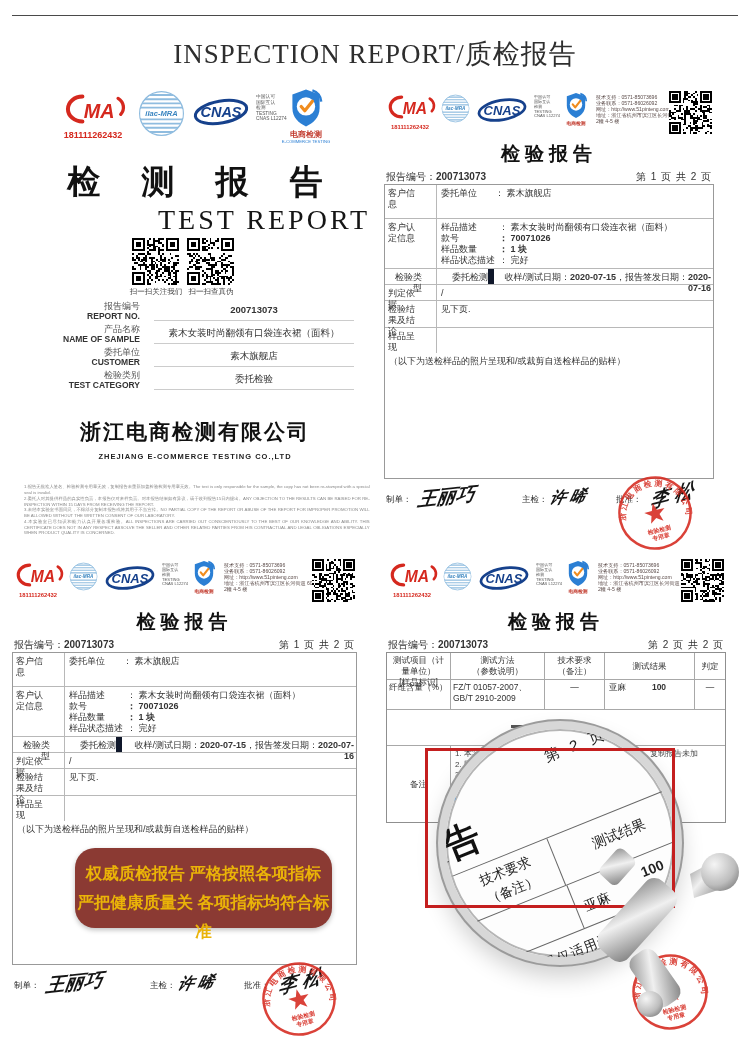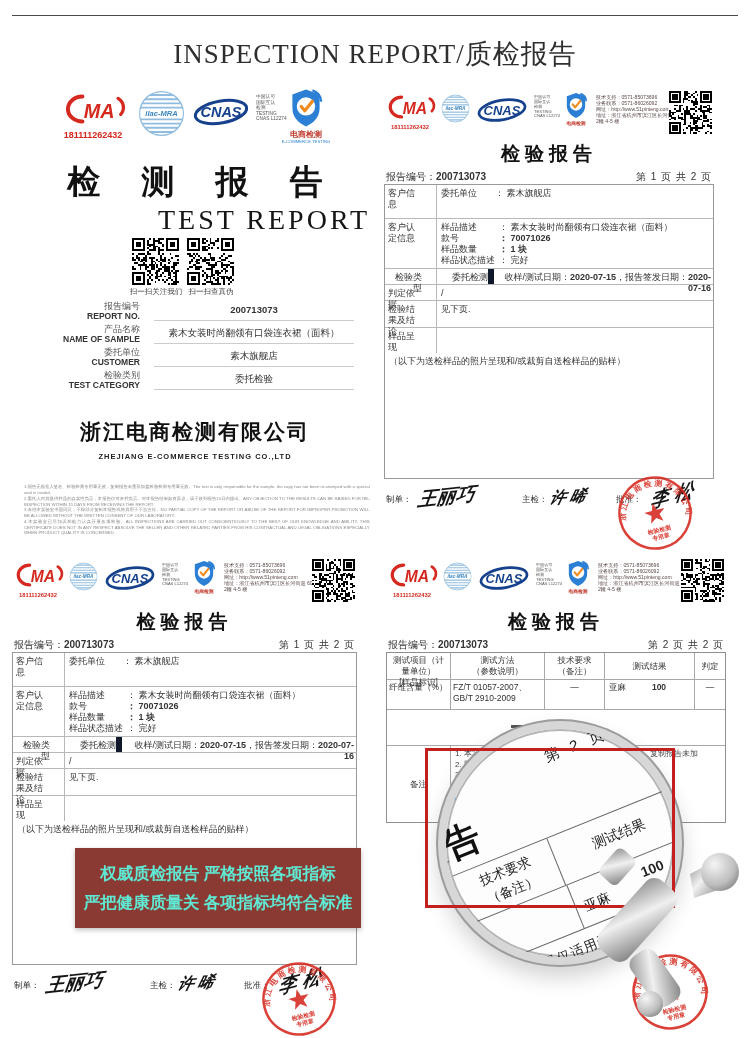--- a/index.html
+++ b/index.html
@@ -126,22 +126,22 @@
   .t2-data .c4{display:flex;}
   .t2-data .c4 .rn{margin-left:2px;}
   .t2-data .c4 .rv{flex:1;text-align:center;font-weight:bold;}
   .t2-dash{height:36px;position:relative;}
   .t2-dash .dash{position:absolute;left:50%;top:15px;width:54px;height:3px;margin-left:-45px;background:#555;}
   .t2-remark{height:76px;}
   .t2-remark .c1{display:flex;align-items:center;justify-content:center;}
   .t2-remark .rem{flex:1;padding:3px 4px;font-size:8px;line-height:10.5px;color:#444;}
 
   
-  .banner{position:absolute;left:75px;top:848px;width:286px;height:80px;background:#8b3a33;border-radius:0;
-    box-shadow:0 2px 5px rgba(0,0,0,.25);color:#5eead4;text-align:center;font-weight:bold;font-size:16.5px;z-index:40;}
+  .banner{position:absolute;left:75px;top:848px;width:257px;height:80px;background:#8b3a33;border-radius:20px;
+    box-shadow:0 2px 5px rgba(0,0,0,.25);color:#eab308;text-align:center;font-weight:bold;font-size:16.5px;z-index:40;}
   .banner div{line-height:29px;}
   .banner div:first-child{margin-top:11px;}
 
   
   .mag-circle{position:absolute;left:438px;top:721px;width:244px;height:244px;border-radius:50%;
     background:#fdfdfd;border:8px solid #d7d7d7;box-sizing:border-box;overflow:hidden;z-index:30;
     box-shadow:0 0 0 2px #9b9b9b, inset 0 0 0 2px #b5b5b5, 0 12px 22px rgba(0,0,0,.18);}
   .mag-inner{position:absolute;left:-36px;top:-36px;width:300px;height:300px;transform:rotate(-22deg);transform-origin:150px 150px;}
   .mag-tiny{position:absolute;font-size:7px;color:#777;white-space:nowrap;}
   .mt1{left:16px;top:30px;}

